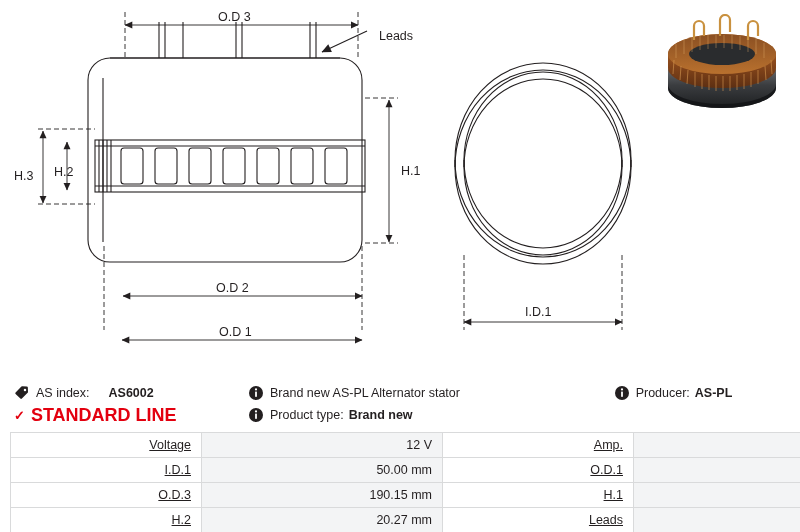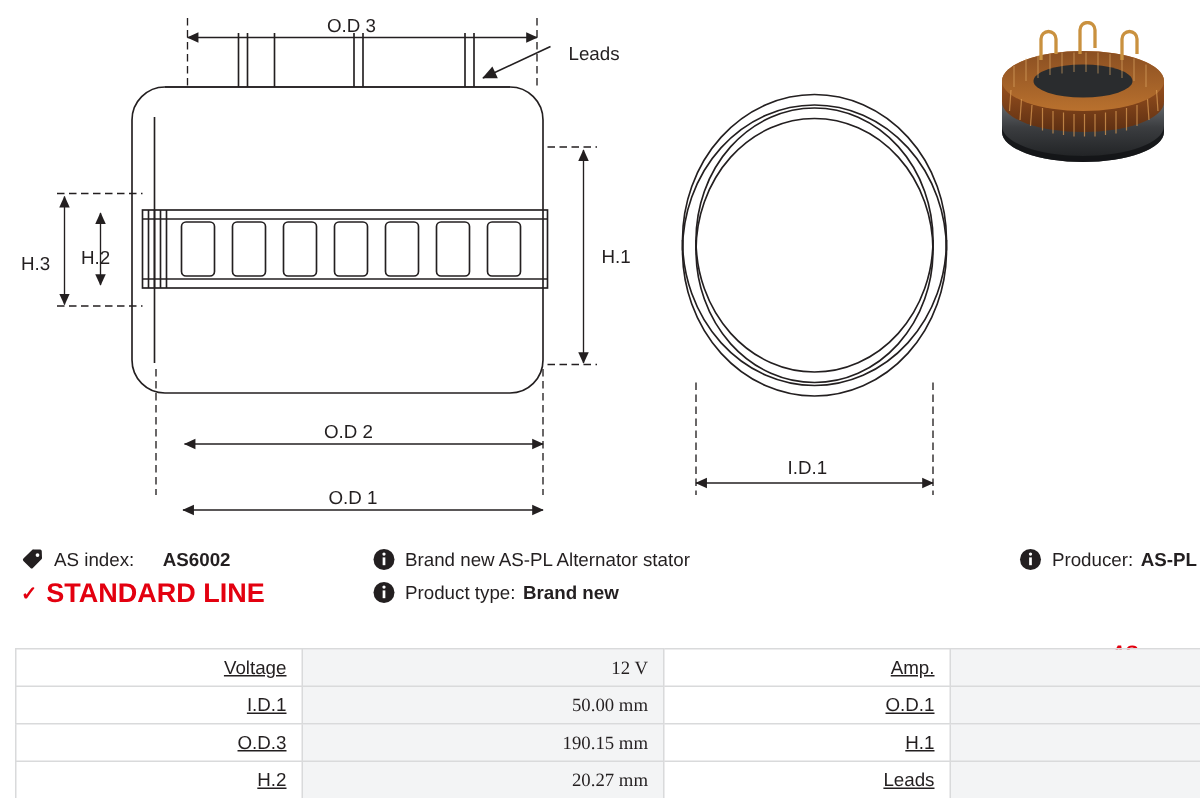--- a/index.html
+++ b/index.html
@@ -46,21 +46,21 @@
     position: absolute;
     left: 654px;
     top: 14px;
     width: 136px;
     height: 120px;
   }
   
   .info {
     position: absolute;
     left: 0;
-    top: 356px;
+    top: 376px;
     width: 724px;
     height: 62px;
   }
   .info-col {
     position: absolute;
   }
   .col1 { left: 14px; top: 6px; width: 240px; }
   .col2 { left: 248px; top: 6px; width: 300px; }
   .col3 { left: 548px; top: 6px; width: 250px; }
   .info-line {
@@ -84,21 +84,21 @@
     color: #e3000f;
     font-weight: bold;
     font-size: 18px;
   }
   .check {
     color: #e3000f;
     font-weight: bold;
     margin-right: 6px;
     font-size: 13px;
   }
-  .producer-line { justify-content: flex-end; }
+  .producer-line { justify-content: center; }
   .logo {
     position: absolute;
     right: 12px;
     top: 26px;
     text-align: center;
     line-height: 1;
   }
   .logo .as {
     color: #e3000f;
     font-weight: bold;
@@ -133,21 +133,20 @@
   .spec td.k {
     text-align: right;
     background: #ffffff;
     width: 170px;
     text-decoration: underline;
   }
   .spec td.v {
     text-align: right;
     background: #f3f4f5;
     width: 220px;
-    font-family: Liberation Serif, serif;
   }
 </style>
 </head>
 <body>
 
 <div class="page">
 
   <div class="drawing">
     <svg width="800" height="362" viewBox="0 0 800 362" xmlns="http://www.w3.org/2000/svg">
       <defs>

